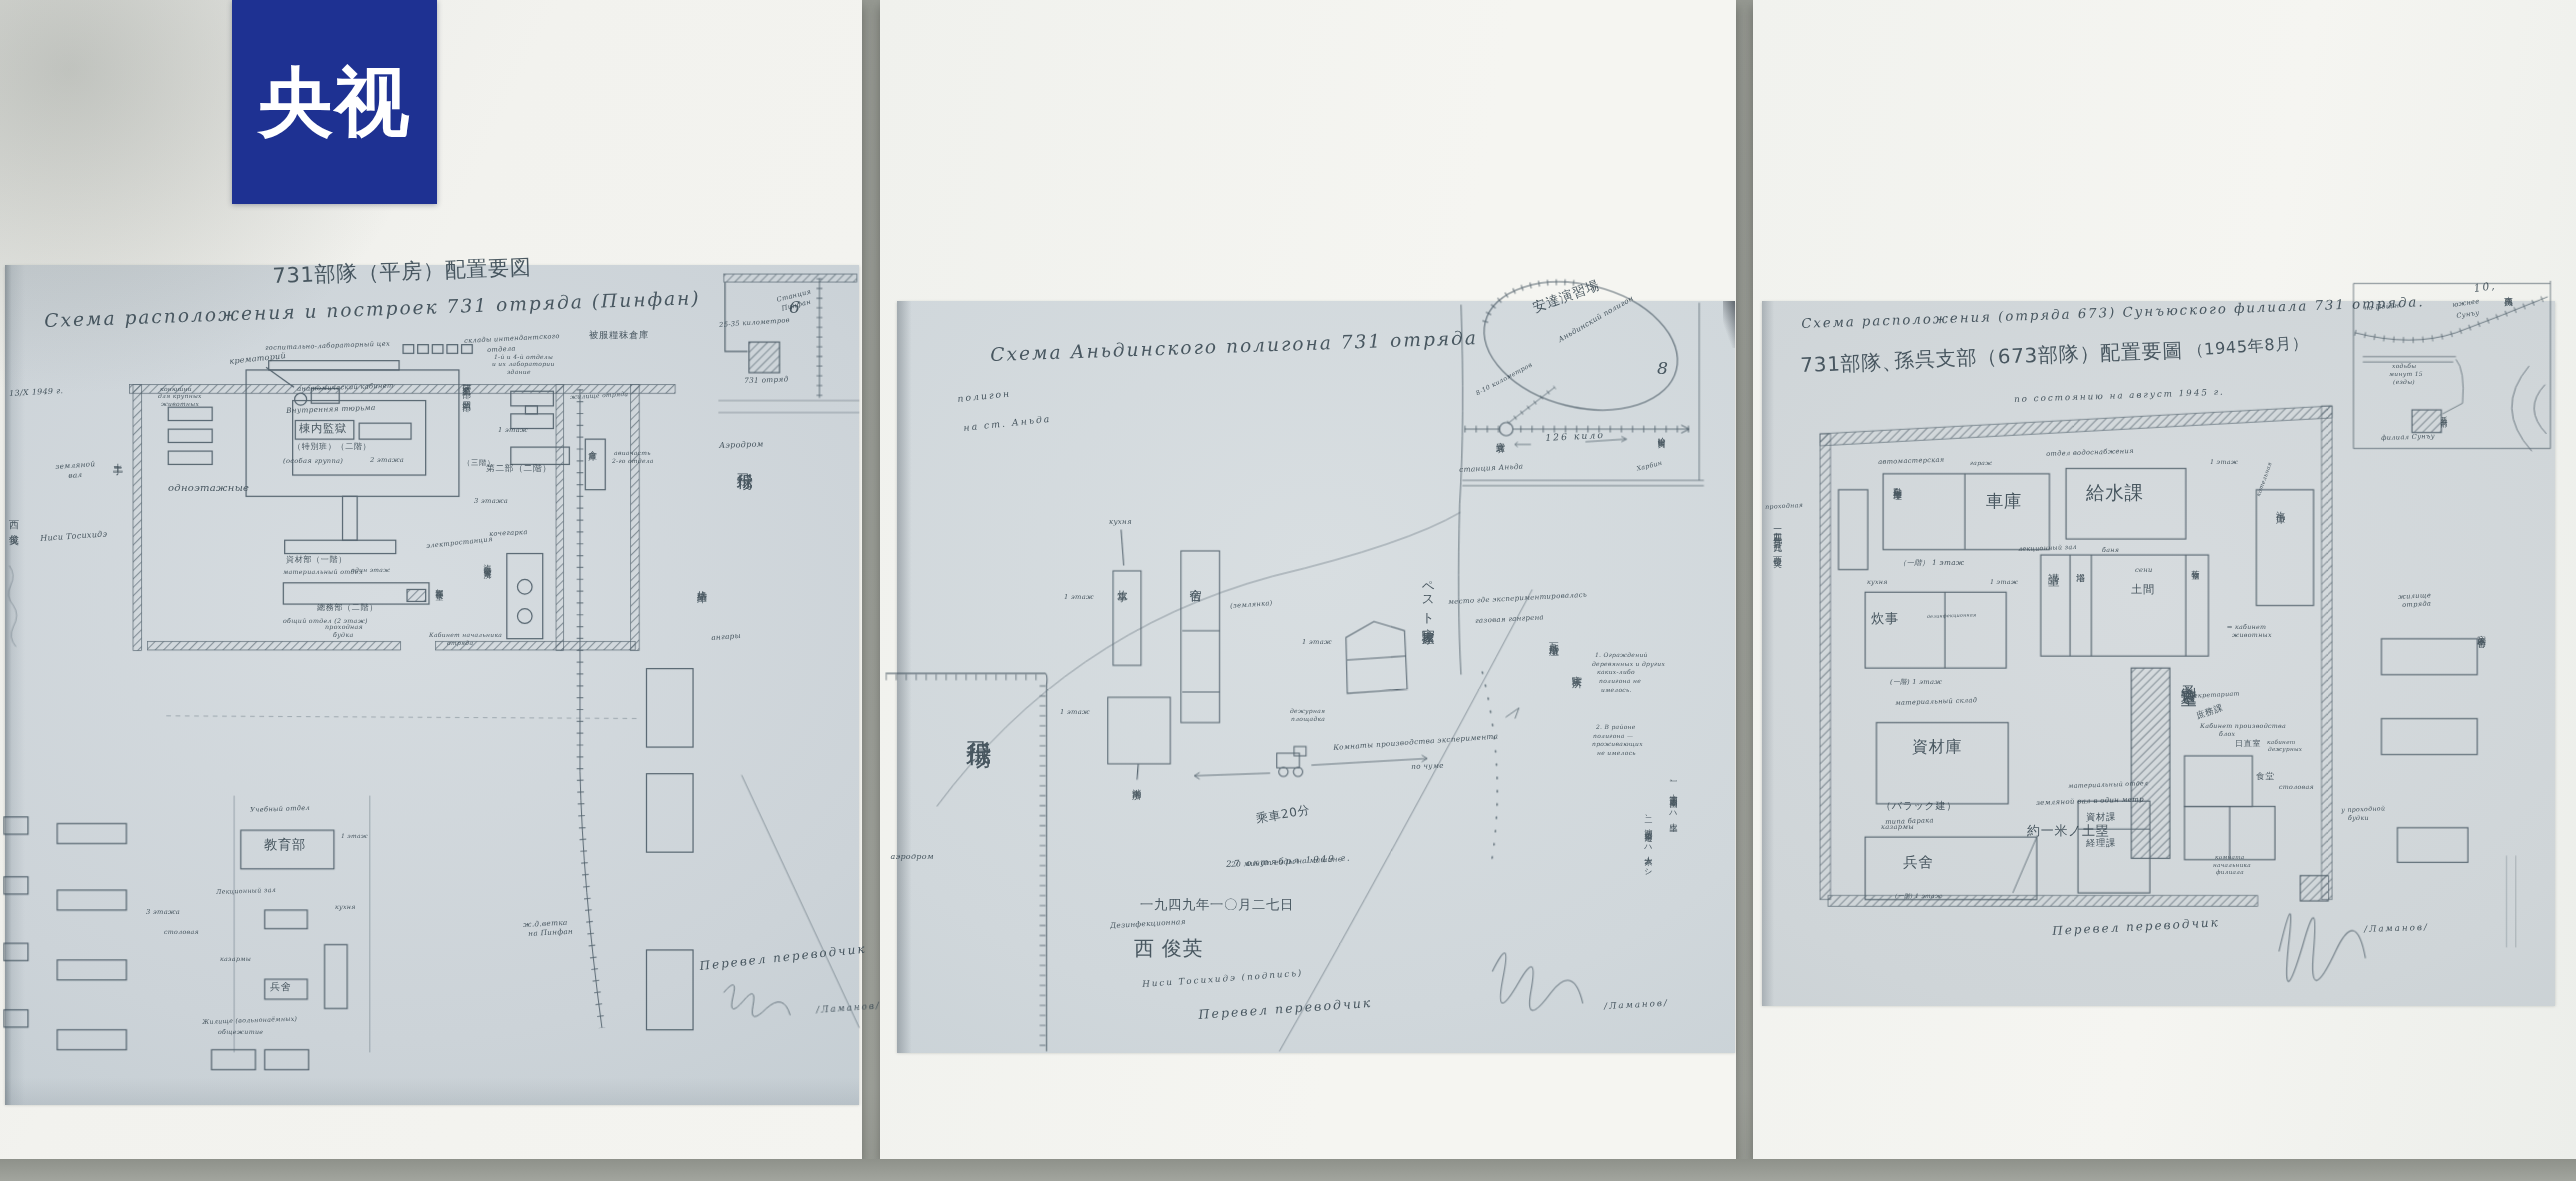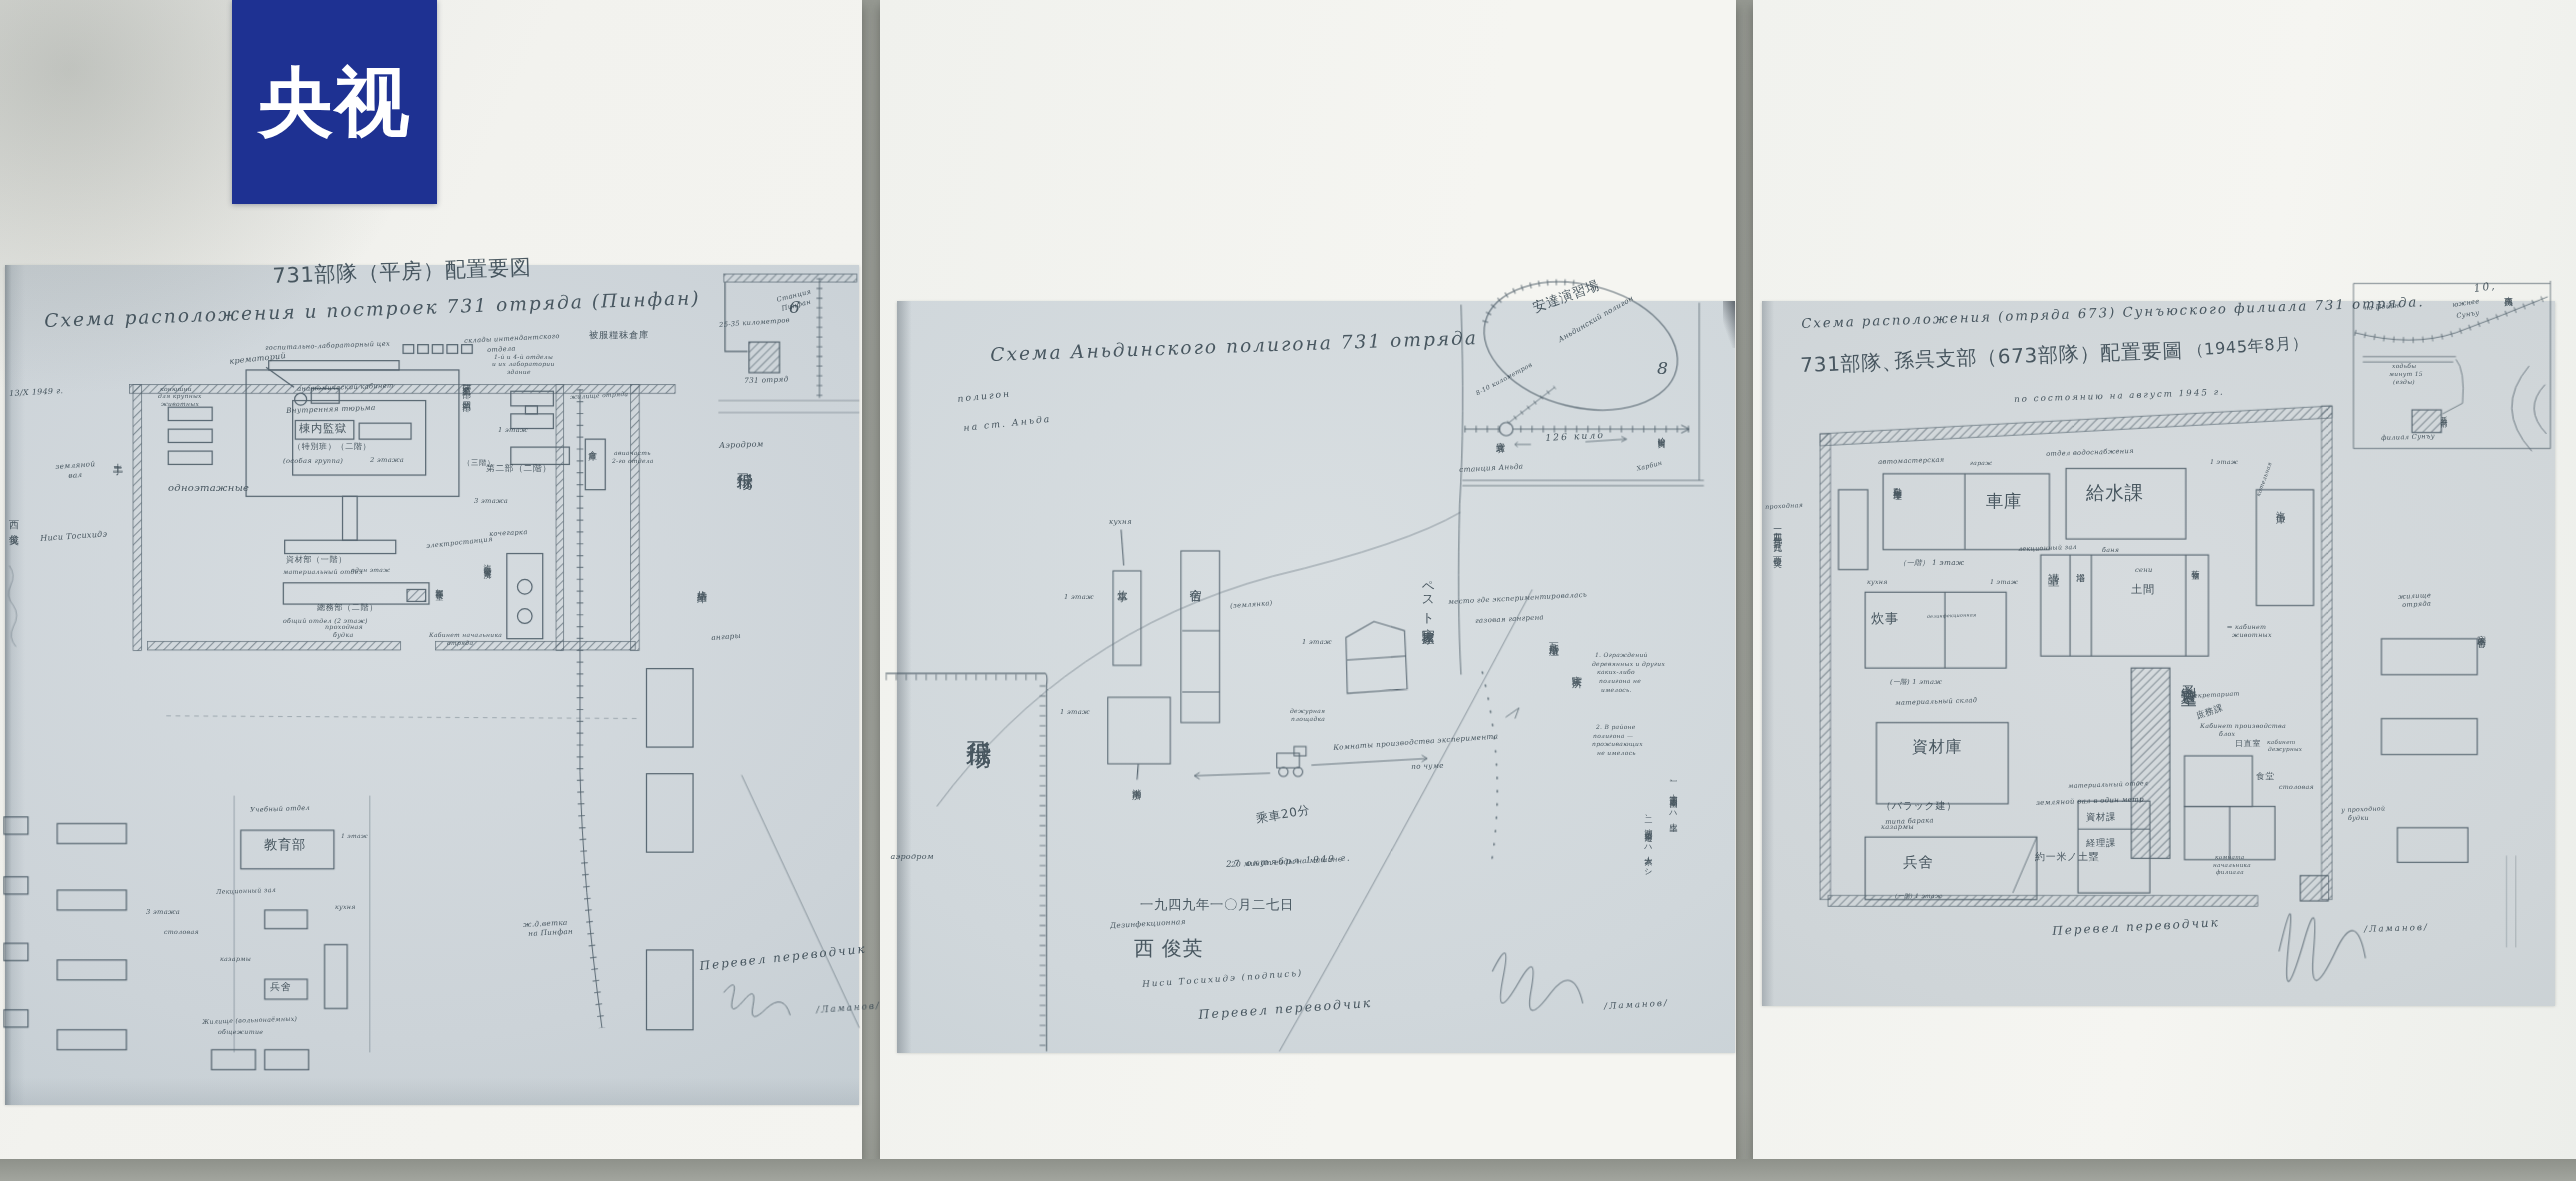--- a/index.html
+++ b/index.html
@@ -449,21 +449,21 @@
       <div class="lbl ru" style="left: 611px; top: 305px; font-size: 6.7px; transform: rotate(-4deg);">на Пэйан</div>
       <div class="lbl ru" style="left: 699px; top: 302px; font-size: 6.7px; transform: rotate(-8deg);">южнее</div>
       <div class="lbl ru" style="left: 703px; top: 313px; font-size: 6.7px; transform: rotate(-8deg);">Сунъу</div>
       <div class="lbl cn vert" style="left: 751px; top: 289px; font-size: 8.7px;">南孫呉</div>
       <div class="lbl ru" style="left: 639px; top: 363px; font-size: 6px;">ходьбы</div>
       <div class="lbl ru" style="left: 636px; top: 371px; font-size: 6px;">минут 15</div>
       <div class="lbl ru" style="left: 640px; top: 379px; font-size: 6px;">(езды)</div>
       <div class="lbl cn vert" style="left: 687px; top: 411px; font-size: 6.7px;">孫呉支部</div>
       <div class="lbl ru" style="left: 628px; top: 435px; font-size: 6.7px; transform: rotate(-2deg);">филиал Сунъу</div>
       <div class="lbl ru" style="left: 283px; top: 800px; font-size: 7px; transform: rotate(-2deg);">земляной вал в один метр</div>
-      <div class="lbl cn" style="left: 274px; top: 852px; font-size: 10px; margin-left: 8px;">約一米ノ土塁</div>
+      <div class="lbl cn" style="left: 274px; top: 824px; font-size: 13px;">約一米ノ土塁</div>
       <div class="lbl cn vert" style="left: 20px; top: 524px; font-size: 8.7px;">一九四九年一〇月二九日 西俊英</div>
       <div class="lbl scr" style="left: 299px; top: 925px; font-size: 12px; transform: rotate(-3deg);">Перевел переводчик</div>
       <div class="lbl scr" style="left: 611px; top: 925px; font-size: 8.7px; transform: rotate(-2deg);">/Ламанов/</div>
     </div>
 </div>
 
 <div class="desk-strip"></div>
 
 <div class="logo" style="background: rgb(30, 49, 146);">
   <div class="row">央视</div>

